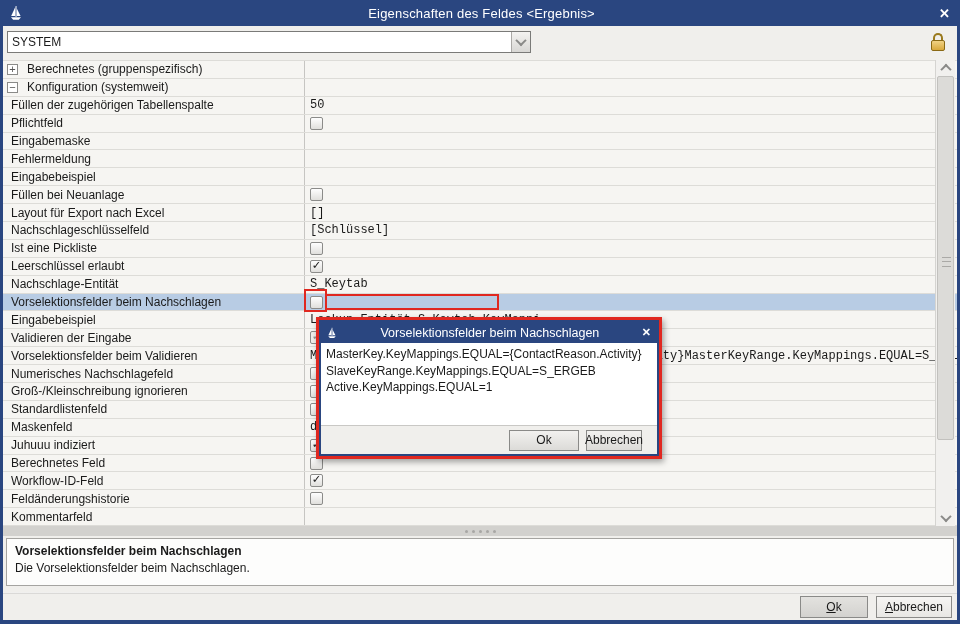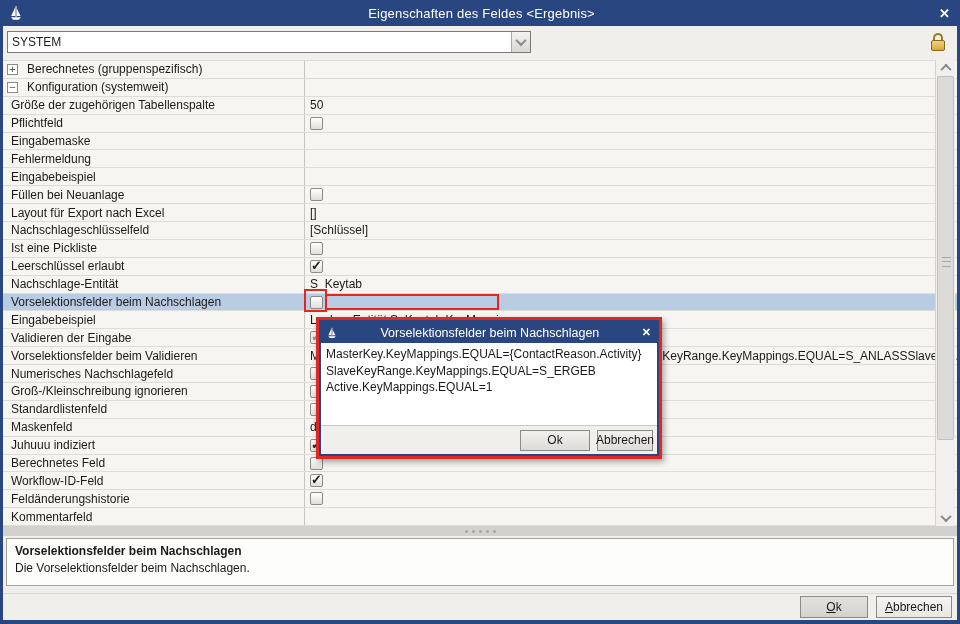--- a/index.html
+++ b/index.html
@@ -33,21 +33,21 @@
     border-radius:2px;background:linear-gradient(#f0d285,var(--gold));box-sizing:border-box;}
 
   
   .grid{position:absolute;left:0;top:34px;width:100%;height:466px;overflow:hidden;border-top:1px solid var(--sep);}
   .row{position:relative;display:flex;height:17.9px;border-bottom:1px solid var(--sep);
     background:var(--rowbg);box-sizing:border-box;align-items:stretch;}
   .row.selected{background:var(--sel);}
   .cell-label{flex:0 0 302px;width:302px;border-right:1px solid var(--sep2);padding-left:8px;
     display:flex;align-items:center;overflow:hidden;white-space:nowrap;box-sizing:border-box;}
   .row.group .cell-label{padding-left:4px;gap:9px;}
-  .cell-value{flex:1;display:flex;align-items:center;padding-left:5px;overflow:hidden;white-space:nowrap;}
+  .cell-value{flex:1;display:flex;align-items:center;padding-left:5px;overflow:hidden;white-space:nowrap;font-family:Liberation Mono, monospace;}
   .value-text{overflow:hidden;white-space:nowrap;text-overflow:clip;}
   .checkbox{width:13px;height:13px;flex:0 0 13px;border:1px solid #8b8b89;border-radius:2px;
     background:linear-gradient(#fefefe,#e0dfdc);display:flex;align-items:center;justify-content:center;
     font-size:13px;font-weight:bold;color:#1c1c1c;line-height:1;box-sizing:border-box;}
   .checkbox span{transform:translateY(-1px);}
   .checkbox.disabled{color:#8f8f8f;background:#efeeeb;}
   .expander{width:11px;height:11px;flex:0 0 11px;border:1px solid #8a8a88;background:#fff;color:#555;
     font-size:11px;line-height:9px;text-align:center;box-sizing:border-box;}
 
   
@@ -71,21 +71,21 @@
   .popup{position:absolute;left:313px;top:291px;width:340px;height:136px;border:3px solid var(--red);
     box-shadow:2px 3px 6px rgba(0,0,0,.35);}
   .popup-window{width:100%;height:100%;border:2px solid var(--navy);box-sizing:border-box;
     display:flex;flex-direction:column;background:var(--bg);}
   .popup-title{height:21px;flex:0 0 21px;background:var(--navy);color:#fff;display:flex;align-items:center;}
   .popup-title .app-icon{margin-left:5px;width:12px;height:12px;flex:0 0 12px;}
   .popup-title .ptitle{flex:1;text-align:center;font-size:12.5px;}
   .popup-title .closex{margin-right:6px;font-size:11px;font-weight:bold;}
   .popup-body{flex:1;background:#fff;padding:3px 5px;line-height:16.5px;overflow:hidden;}
   .popup-buttons{flex:0 0 28px;display:flex;justify-content:flex-end;align-items:center;gap:7px;
-    padding:0 4px;background:var(--bg);border-top:1px solid #c9c8c5;}
+    padding:0 15px;background:var(--bg);border-top:1px solid #c9c8c5;}
   .btn{height:21px;border:1px solid var(--btn-border);background:linear-gradient(#f2f1ef,#dcdbd8);
     display:flex;align-items:center;justify-content:center;font-size:12px;box-sizing:border-box;}
   .popup-buttons .btn.ok{width:70px;}
   .popup-buttons .btn.cancel{width:56px;}
 
   
   .splitter{position:absolute;left:0;top:500px;width:100%;height:10px;background:#d2d1ce;
     display:flex;align-items:center;justify-content:center;gap:4px;}
   .splitter i{width:3px;height:3px;border-radius:50%;background:#a8a7a4;}
   .descpanel{position:absolute;left:3px;top:512px;width:948px;height:48px;background:#fdfdfc;
@@ -141,21 +141,21 @@
           <div class="cell-label">
             <div class="expander">−</div>
             <span>Konfiguration (systemweit)</span>
           </div>
           <div class="cell-value">
             <span class="value-text"></span>
           </div>
         </div>
         <div class="row">
           <div class="cell-label">
-            <span>Größe der zugehörigen Tabellenspalte</span>
+            <span>Füllen der zugehörigen Tabellenspalte</span>
           </div>
           <div class="cell-value">
             <span class="value-text">50</span>
           </div>
         </div>
         <div class="row">
           <div class="cell-label">
             <span>Pflichtfeld</span>
           </div>
           <div class="cell-value">

